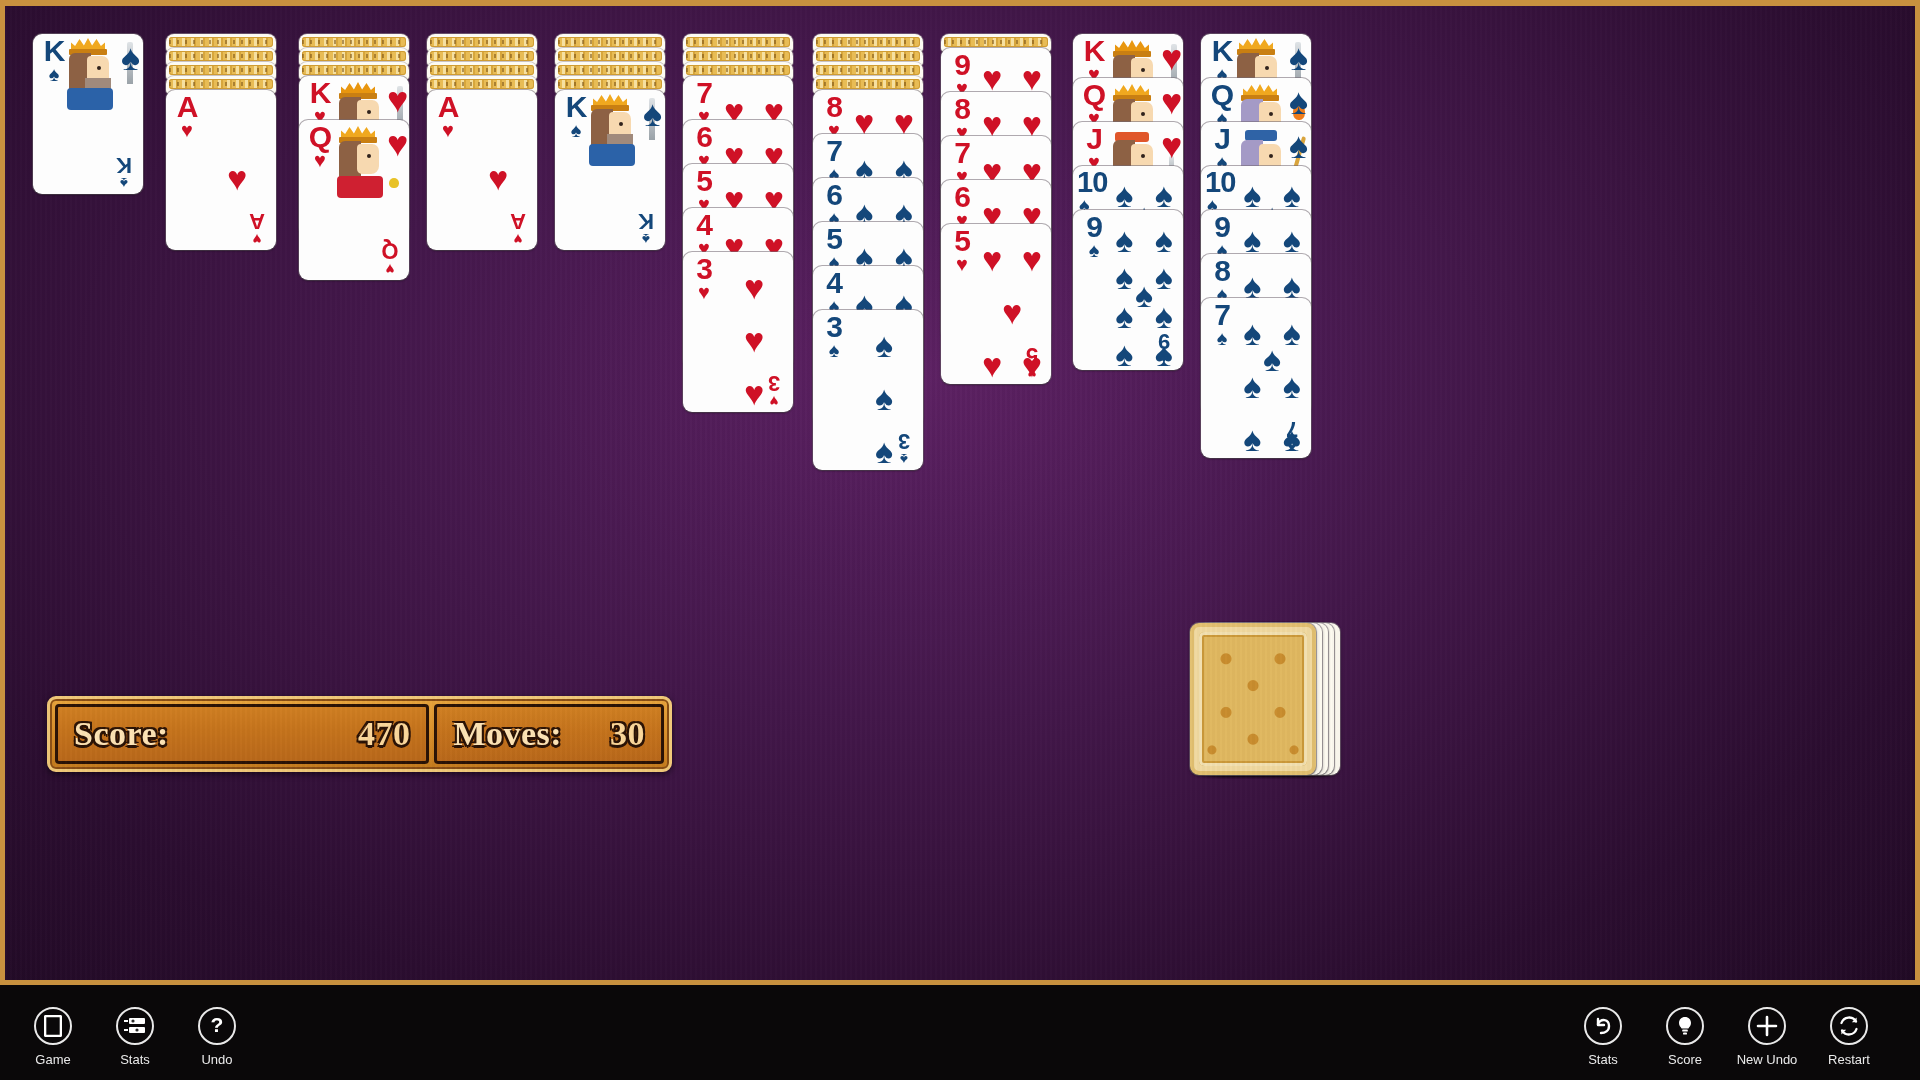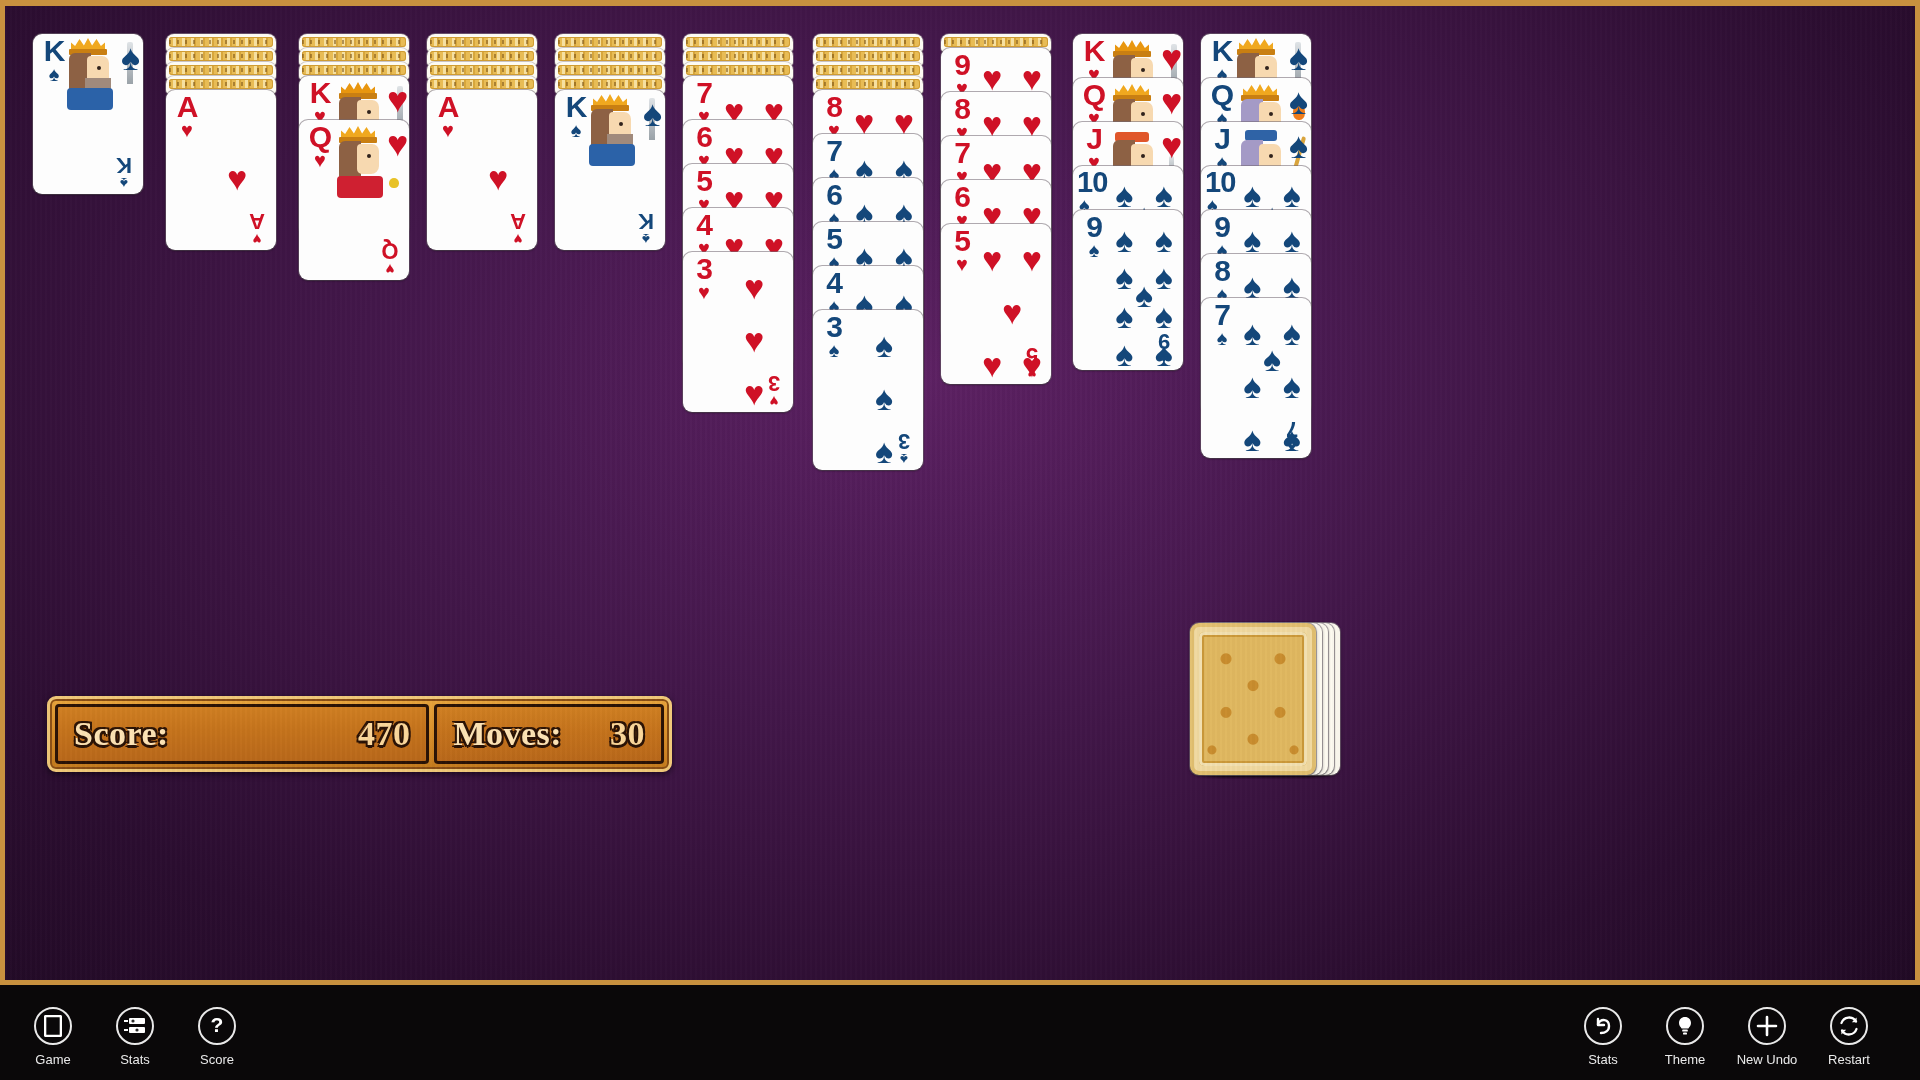--- a/index.html
+++ b/index.html
@@ -892,42 +892,42 @@
             </svg>
           </div>
           <div class="tb-lbl">Stats</div>
         </div>
         <div class="tb-btn">
           <div class="tb-ic">
             <svg width="14" height="22" viewBox="0 0 14 22">
               <text x="7" y="17" text-anchor="middle" font-family="Liberation Sans, sans-serif" font-size="21" font-weight="700" fill="#fff">?</text>
             </svg>
           </div>
-          <div class="tb-lbl">Score</div>
+          <div class="tb-lbl">Undo</div>
         </div>
       </div>
     <div class="tb-group tb-right" id="tb-right">
         <div class="tb-btn">
           <div class="tb-ic">
             <svg width="24" height="22" viewBox="0 0 24 22">
               <path d="M7 4 L7 10 L13 10" fill="none" stroke="#fff" stroke-width="2.4" stroke-linecap="round" stroke-linejoin="round"></path>
               <path d="M7 9 C10 3 18 4 18 11 C18 16 14 18 10 18" fill="none" stroke="#fff" stroke-width="2.4" stroke-linecap="round"></path>
             </svg>
           </div>
           <div class="tb-lbl">Stats</div>
         </div>
         <div class="tb-btn">
           <div class="tb-ic">
             <svg width="16" height="22" viewBox="0 0 16 22">
               <path d="M8 2 C4.4 2 2 4.6 2 8 C2 10.6 3.6 12 4.6 13.4 L11.4 13.4 C12.4 12 14 10.6 14 8 C14 4.6 11.6 2 8 2 Z" fill="#fff"></path>
               <rect x="5.2" y="14.6" width="5.6" height="2" rx=".7" fill="#fff"></rect>
               <rect x="6" y="17.6" width="4" height="2" rx=".9" fill="#fff"></rect>
             </svg>
           </div>
-          <div class="tb-lbl">Theme</div>
+          <div class="tb-lbl">Score</div>
         </div>
         <div class="tb-btn">
           <div class="tb-ic">
             <svg width="22" height="22" viewBox="0 0 22 22">
               <path d="M11 2 V20 M2 11 H20" stroke="#fff" stroke-width="2.6" stroke-linecap="round"></path>
             </svg>
           </div>
           <div class="tb-lbl">New Undo</div>
         </div>
         <div class="tb-btn">

